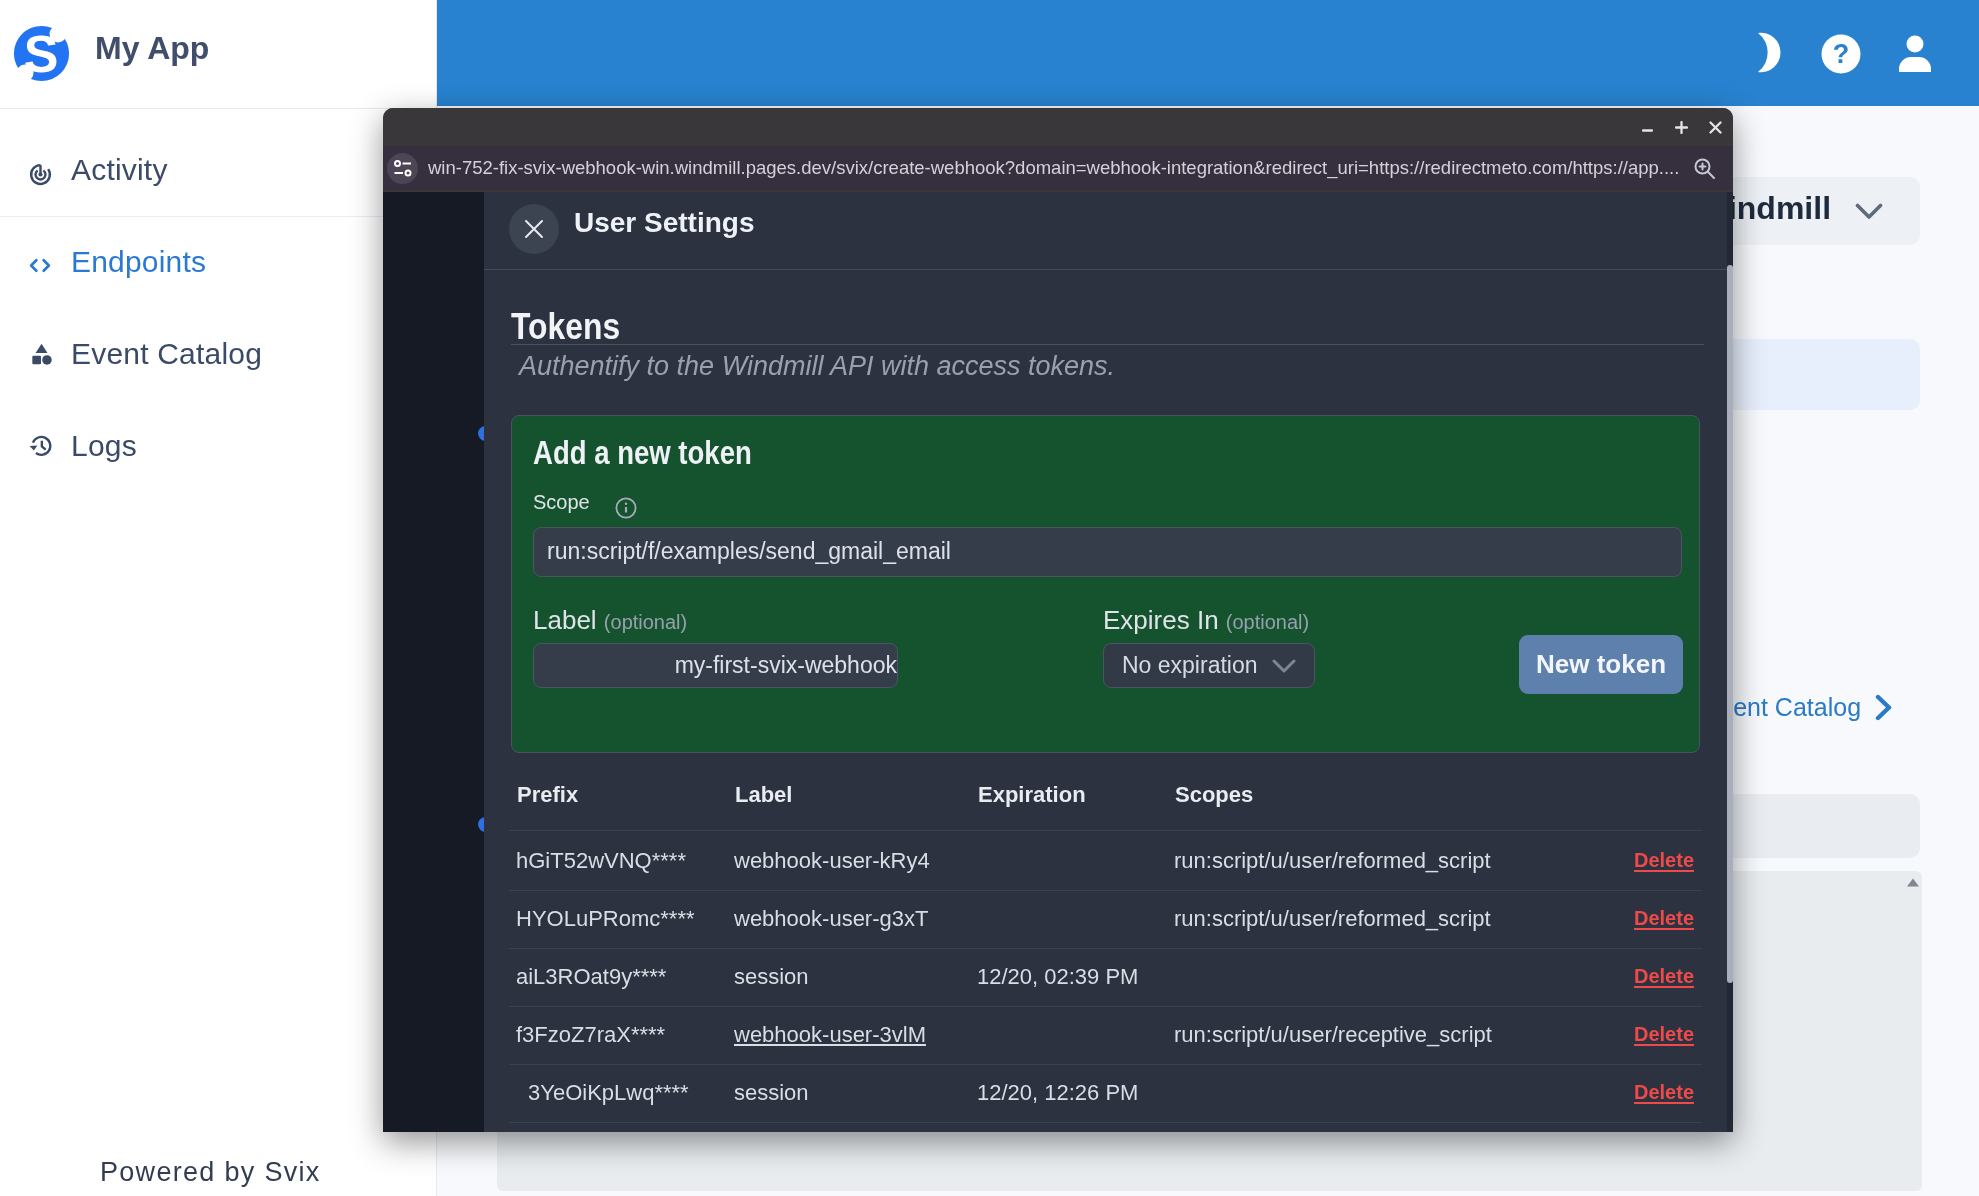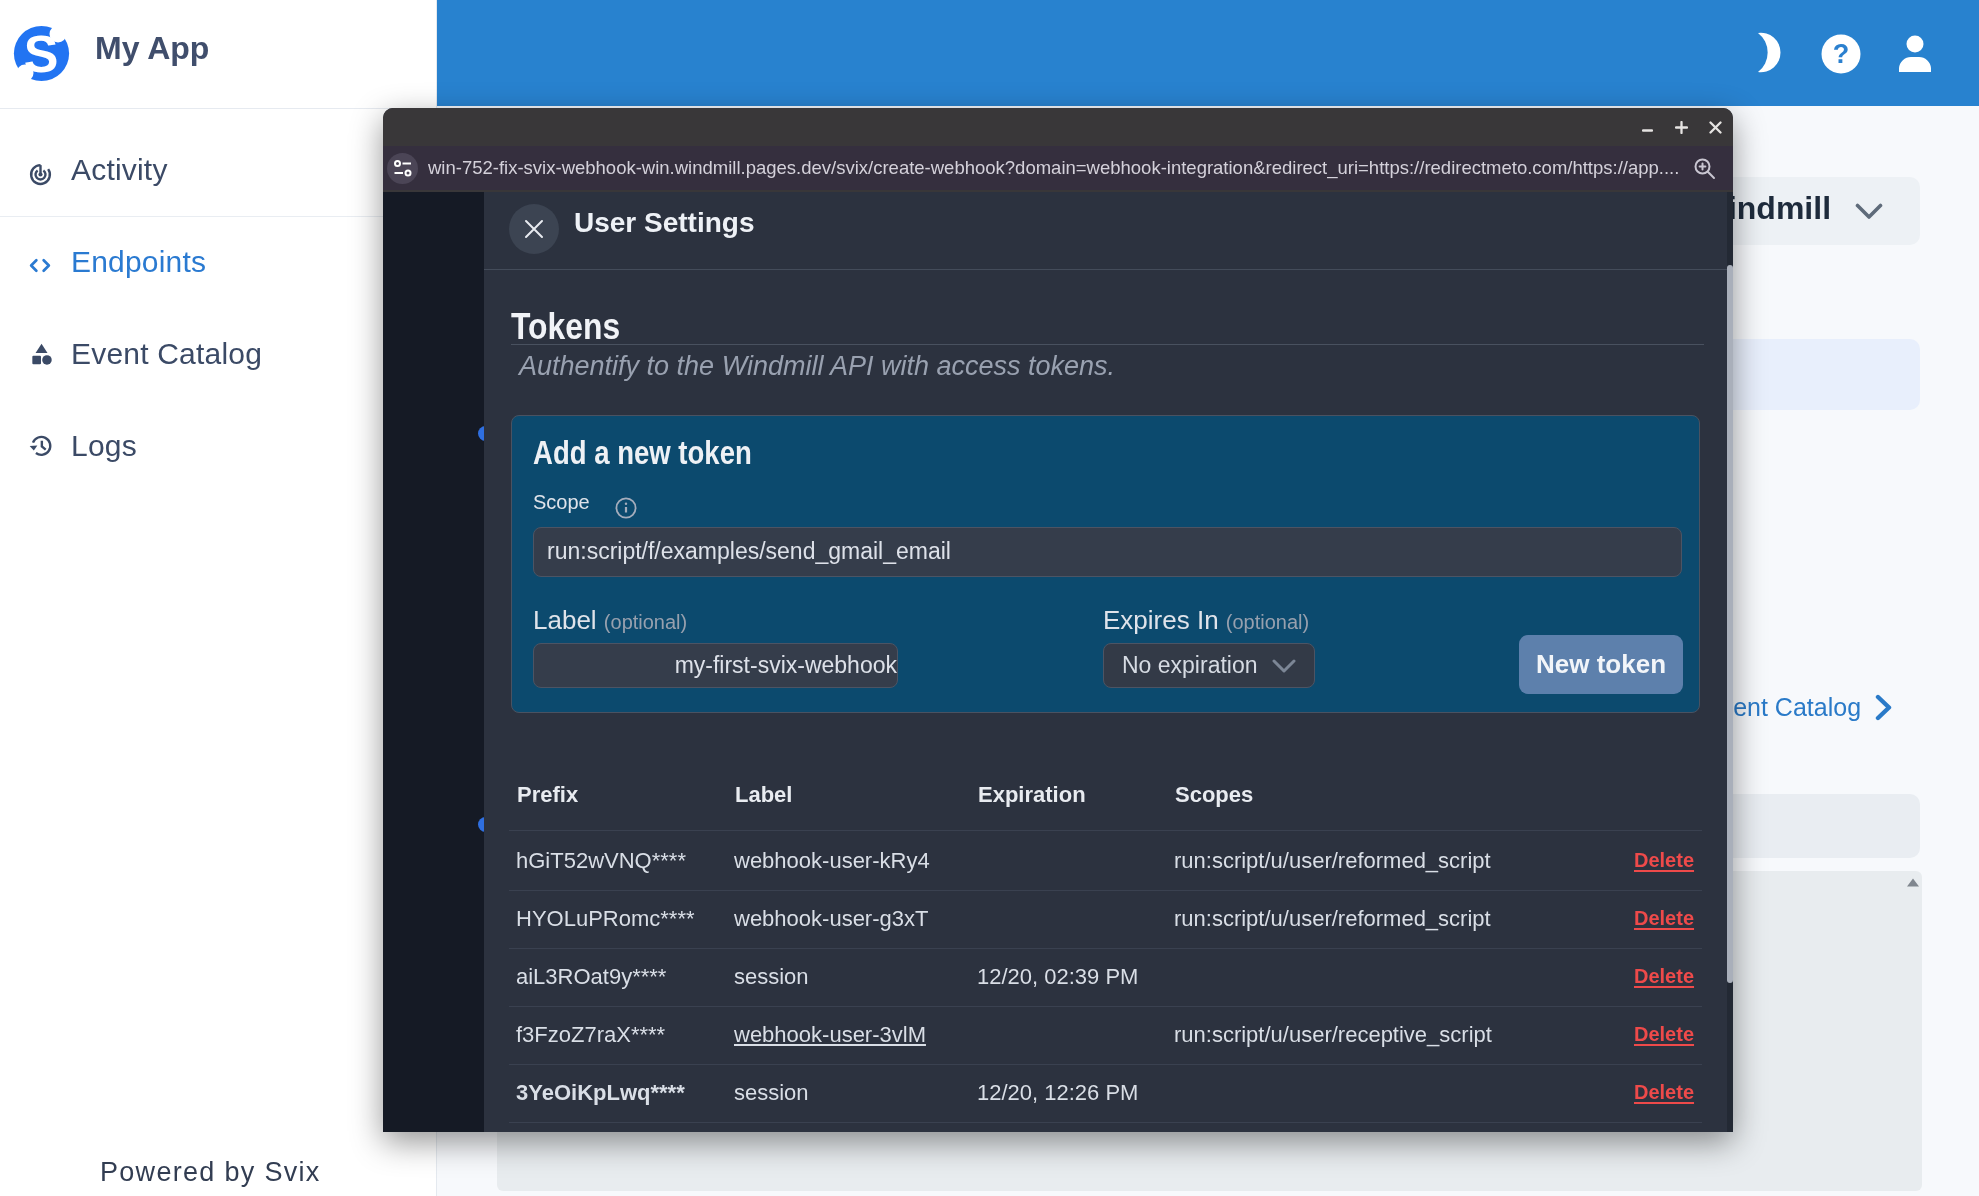--- a/index.html
+++ b/index.html
@@ -36,21 +36,21 @@
 
   
   #modal { left:101px; top:84px; width:1249px; height:940px; background:#2c323f; }
   #xbtn { left:25px; top:12px; width:50px; height:50px; border-radius:50%; background:#3c4452; }
   #usertitle { left:90px; top:15px; font-size:28px; font-weight:bold; color:#eef1f6; }
   #hdrdiv { left:0; top:77px; width:1249px; height:1px; background:#444c5a; }
   #tokens { left:27px; top:114px; font-size:36px; font-weight:bold; color:#f1f3f7; transform:scaleX(0.885); transform-origin:0 50%; }
   #tokul { left:27px; top:152px; width:1193px; height:1px; background:#49515f; }
   #subtitle { left:28px; top:159px; font-size:27px; font-style:italic; color:#99a1b0;margin-left:7px; }
 
-  #card { left:27px; top:223px; width:1189px; height:298px; background:#0c4a6e; border:1px solid #4a5261; border-radius:8px; }
+  #card { left:27px; top:223px; width:1189px; height:338px; background:#14532d; border:1px solid #4a5261; border-radius:8px; }
   #addtok { left:21px; top:17px; font-size:34px; font-weight:bold; color:#eef1f5; transform:scaleX(0.81); transform-origin:0 50%; }
   #scopelbl { left:21px; top:75px; font-size:20px; color:#dfe3ea; }
   #scopeinput { left:21px; top:111px; width:1149px; height:50px; background:#353d4b; border:1.5px solid #4c5464; border-radius:8px; color:#dde1e9; font-size:23px; line-height:47px; padding-left:13px; }
   #labellbl { left:21px; top:189px; font-size:26px; color:#dfe3ea; }
   #labelinput { left:21px; top:227px; width:365px; height:45px; background:#353d4b; border:1.5px solid #4c5464; border-radius:8px; color:#dde1e9; font-size:23px; line-height:42px; padding-left:28px;text-align:right; }
   #explbl { left:591px; top:189px; font-size:26px; color:#dfe3ea; }
   #expsel { left:591px; top:227px; width:212px; height:45px; background:#333a47; border:1.5px solid #4c5464; border-radius:8px; color:#d6dbe3; font-size:23px; line-height:42px; padding-left:18px; }
   #newtok { left:1007px; top:219px; width:164px; height:59px; background:#5d80ac; border-radius:9px; color:#f2f5f9; font-size:26px; font-weight:bold; text-align:center; line-height:59px; }
   .opt { font-size:20px; color:#97a0ae; font-weight:normal; }
 
@@ -227,21 +227,21 @@
     <div class="abs td" style="left:493px; top:772px;">12/20, 02:39 PM</div>
     <div class="abs del" style="left:1150px; top:773px;">Delete</div>
     <div class="abs rowsep" style="top:814px;"></div>
 
     <div class="abs td" style="left:32px; top:830px;">f3FzoZ7raX****</div>
     <div class="abs td" style="left:250px; top:830px;text-decoration:underline;">webhook-user-3vlM</div>
     <div class="abs td" style="left:690px; top:830px;text-align:center;">run:script/u/user/receptive_script</div>
     <div class="abs del" style="left:1150px; top:831px;">Delete</div>
     <div class="abs rowsep" style="top:872px;"></div>
 
-    <div class="abs td" style="left:32px; top:888px;font-weight:bold;">3YeOiKpLwq****</div>
+    <div class="abs td" style="left:44px; top:888px;">3YeOiKpLwq****</div>
     <div class="abs td" style="left:250px; top:888px;">session</div>
     <div class="abs td" style="left:493px; top:888px;">12/20, 12:26 PM</div>
     <div class="abs del" style="left:1150px; top:889px;">Delete</div>
     <div class="abs rowsep" style="top:930px;"></div>
   </div>
 
   <div class="abs" id="sbtrack"></div>
   <div class="abs" id="sbthumb"></div>
 </div>
 

